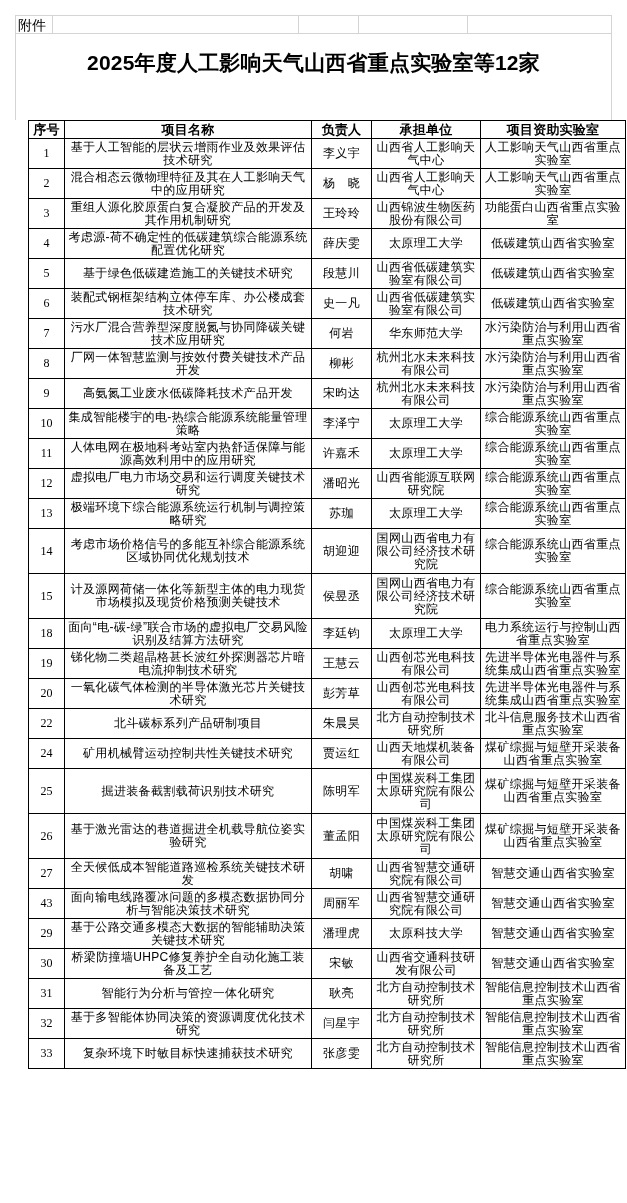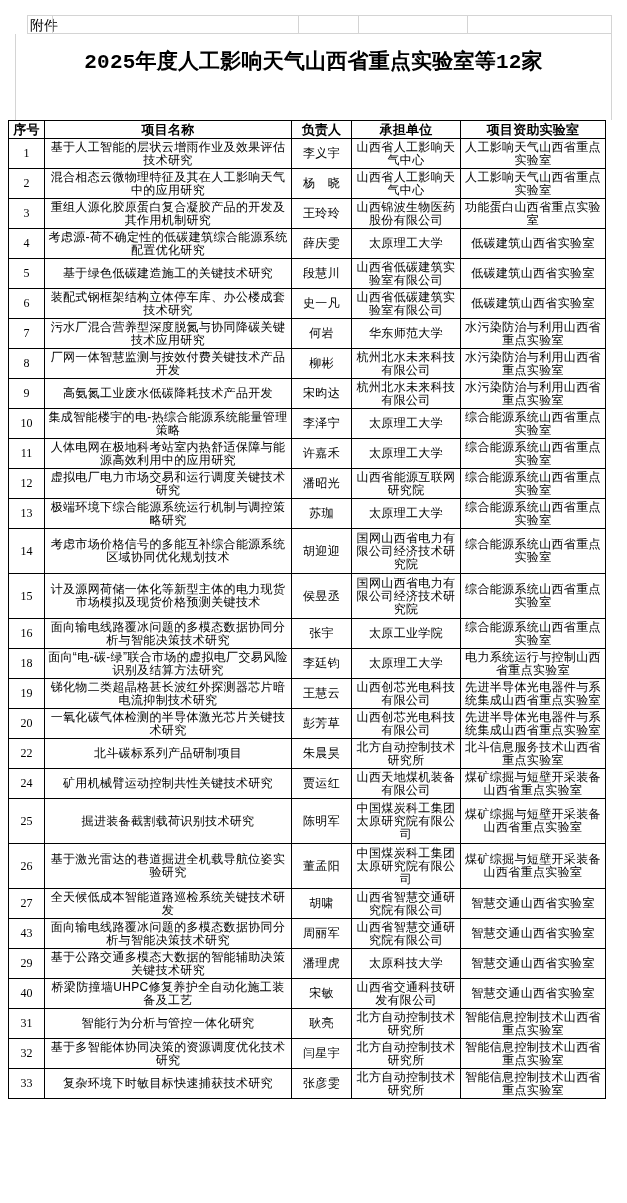--- a/index.html
+++ b/index.html
@@ -4,39 +4,39 @@
 <style>
   html, body { margin:0; padding:0; background:#ffffff; }
   body { width:627px; height:1203px; overflow:hidden; }
   .page { position:relative; width:627px; height:1203px; background:#fff; font-family:"Liberation Sans", "DejaVu Sans", sans-serif; color:#000; }
 
   
   .attach-row { position:absolute; left:15px; top:15px; height:19px; width:597px; }
   .attach-cell { position:absolute; top:0; height:19px; box-sizing:border-box; border-top:1px solid #d4d4d4; border-bottom:1px solid #d4d4d4; border-left:1px solid #d4d4d4; font-size:14px; line-height:18px; padding-left:2px; }
   .attach-cell.last { border-right:1px solid #d4d4d4; }
 
-  .title-cell { position:absolute; left:15px; top:34px; width:597px; height:86px; box-sizing:border-box; border-left:1px solid #d4d4d4; border-right:1px solid #d4d4d4; text-align:center; padding-top:15px; font-family:Liberation Mono, monospace; font-weight:bold; font-size:21px; line-height:28px; letter-spacing:0.2px; }
+  .title-cell { position:absolute; left:15px; top:34px; width:597px; height:86px; box-sizing:border-box; border-left:1px solid #d4d4d4; border-right:1px solid #d4d4d4; text-align:center; padding-top:15px; font-family:Liberation Sans, sans-serif; font-weight:bold; font-size:21px; line-height:28px; letter-spacing:0.2px; }
   .title-line { display:block; }
 
-  table.grid { position:absolute; left:8px; top:120px; width:597px; border-collapse:collapse; table-layout:fixed;padding-left:35px; }
+  table.grid { position:absolute; left:28px; top:120px; width:597px; border-collapse:collapse; table-layout:fixed;padding-left:35px; }
   table.grid th, table.grid td { border:1px solid #000; text-align:center; vertical-align:middle; overflow:hidden; word-break:break-all; }
   table.grid th { font-weight:bold; font-size:13px; line-height:16px; height:17px; padding:0; letter-spacing:0.2px; }
   table.grid td { font-size:12px; line-height:13px; padding:0 3px; letter-spacing:0.35px; }
   table.grid td.no { font-family:"Liberation Serif", "DejaVu Serif", serif; font-size:12px; letter-spacing:0; padding:0; }
   tr.r30 td { height:29px; }
   tr.r45 td { height:44px; }
   td.leader { white-space:pre;margin-top:16px; }
 </style>
 </head>
 <body>
 
 <div class="page">
 
   <div class="attach-row">
-    <div class="attach-cell" style="left:12px;width:37px;">附件</div>
+    <div class="attach-cell" style="left:0;width:37px;">附件</div>
     <div class="attach-cell" style="left:37px;width:246px;"></div>
     <div class="attach-cell" style="left:283px;width:60px;"></div>
     <div class="attach-cell" style="left:343px;width:109px;"></div>
     <div class="attach-cell last" style="left:452px;width:145px;"></div>
   </div>
 
   <div class="title-cell">
     <span class="title-line">2025年度人工影响天气山西省重点实验室等12家</span>
   </div>
 
@@ -157,27 +157,20 @@
         <td>综合能源系统山西省重点实验室</td>
       </tr>
       <tr class="r45">
         <td class="no">15</td>
         <td>计及源网荷储一体化等新型主体的电力现货市场模拟及现货价格预测关键技术</td>
         <td class="leader">侯昱丞</td>
         <td>国网山西省电力有限公司经济技术研究院</td>
         <td>综合能源系统山西省重点实验室</td>
       </tr>
       <tr class="r30">
-        <td class="no">16</td>
-        <td>面向输电线路覆冰问题的多模态数据协同分析与智能决策技术研究</td>
-        <td class="leader">张宇</td>
-        <td>太原工业学院</td>
-        <td>综合能源系统山西省重点实验室</td>
-      </tr>
-      <tr class="r30">
         <td class="no">18</td>
         <td>面向“电-碳-绿”联合市场的虚拟电厂交易风险识别及结算方法研究</td>
         <td class="leader">李廷钧</td>
         <td>太原理工大学</td>
         <td>电力系统运行与控制山西省重点实验室</td>
       </tr>
       <tr class="r30">
         <td class="no">19</td>
         <td>锑化物二类超晶格甚长波红外探测器芯片暗电流抑制技术研究</td>
         <td class="leader">王慧云</td>
@@ -234,21 +227,21 @@
         <td>智慧交通山西省实验室</td>
       </tr>
       <tr class="r30">
         <td class="no">29</td>
         <td>基于公路交通多模态大数据的智能辅助决策关键技术研究</td>
         <td class="leader">潘理虎</td>
         <td>太原科技大学</td>
         <td>智慧交通山西省实验室</td>
       </tr>
       <tr class="r30">
-        <td class="no">40</td>
+        <td class="no">30</td>
         <td>桥梁防撞墙UHPC修复养护全自动化施工装备及工艺</td>
         <td class="leader">宋敏</td>
         <td>山西省交通科技研发有限公司</td>
         <td>智慧交通山西省实验室</td>
       </tr>
       <tr class="r30">
         <td class="no">31</td>
         <td>智能行为分析与管控一体化研究</td>
         <td class="leader">耿亮</td>
         <td>北方自动控制技术研究所</td>

